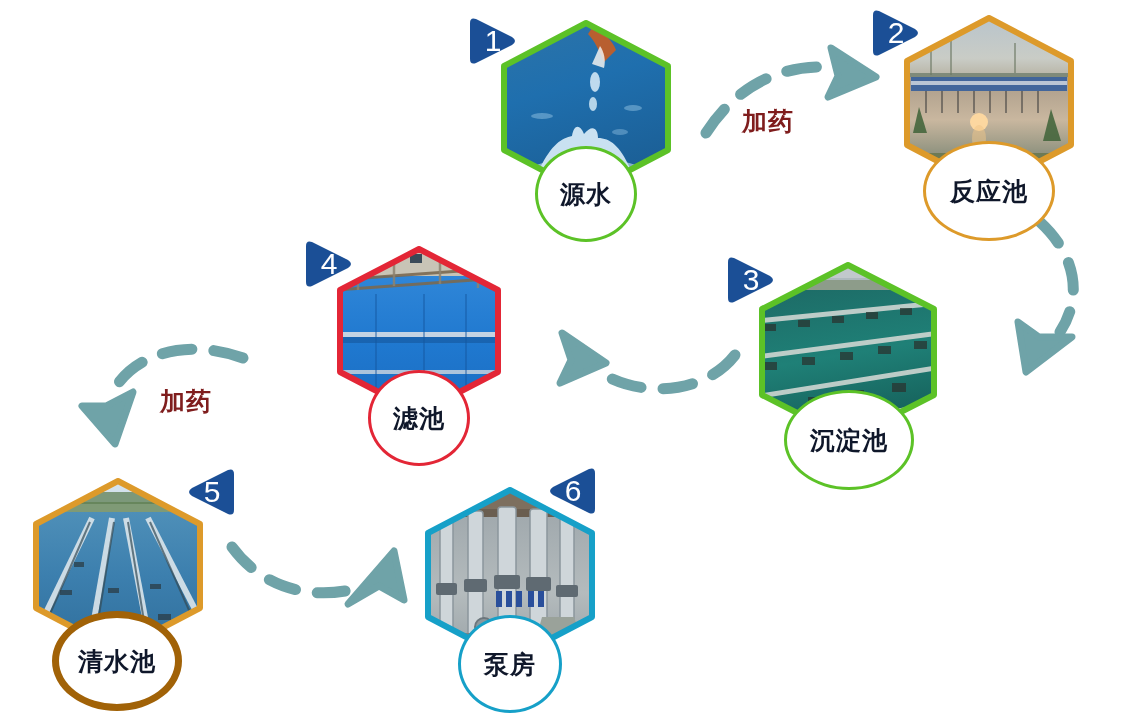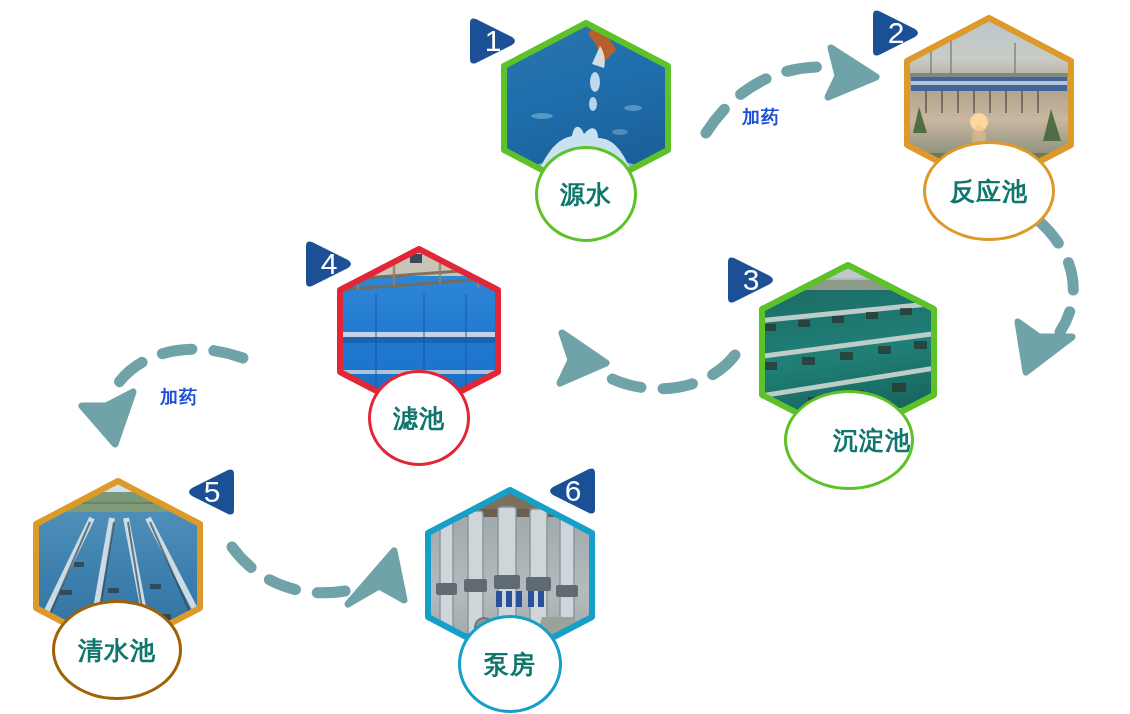--- a/index.html
+++ b/index.html
@@ -43,34 +43,34 @@
   
   .labelbubble{
     position:absolute;
     background:#ffffff;
     border-radius:50%;
     display:flex;align-items:center;justify-content:center;
     z-index:7;
     box-sizing:border-box;
   }
   .labelbubble span{
-    color:#0f766e;
+    color:#0f172a;
     font-size:25px;
     font-weight:bold;
     letter-spacing:1px;
     white-space:nowrap;
     font-family:"DejaVu Sans","Liberation Sans",sans-serif;
   }
 
   
   .arrowlabel{
     position:absolute;
     z-index:5;
-    color:#1d4ed8;
-    font-size:18px;
+    color:#7f1d1d;
+    font-size:25px;
     font-weight:bold;
     letter-spacing:1px;
     white-space:nowrap;
     font-family:"DejaVu Sans","Liberation Sans",sans-serif;
   }
 </style>
 </head>
 <body>
 
 <div id="stage">
@@ -249,21 +249,21 @@
       <polygon points="90,3 176,47 176,133 90,177 4,133 4,47" fill="none" stroke="#5cc227" stroke-width="6" stroke-linejoin="round"></polygon>
     </svg>
 
     <div class="badge" style="left:-32px;top:-8px;">
       <svg class="bshape" viewBox="0 0 56 52">
         <path d="M8,4 L44,22 Q50,26 44,30 L8,48 Q2,50 2,44 L2,8 Q2,2 8,4 Z" fill="#1b4f96"></path>
       </svg>
       <div class="bnum">3</div>
     </div>
 
-    <div class="labelbubble" style="left:26px;top:128px;width:130px;height:100px;border:3px solid #5cc227;justify-content:flex-end;">
+    <div class="labelbubble" style="left:26px;top:128px;width:130px;height:100px;border:3px solid #5cc227;">
       <span>沉淀池</span>
     </div>
   </div>
 
   <div class="node" style="left:336px;top:246px;width:166px;height:170px;">
     <svg class="hex" viewBox="0 0 166 170" preserveAspectRatio="none">
       <defs>
         <clipPath id="hexclip4">
           <polygon points="83,3 162,44 162,126 83,167 4,126 4,44"></polygon>
         </clipPath>
@@ -353,21 +353,21 @@
       <polygon points="86,3 168,46 168,130 86,173 4,130 4,46" fill="none" stroke="#dd9a2a" stroke-width="6" stroke-linejoin="round"></polygon>
     </svg>
 
     <div class="badge flip" style="left:148px;top:-12px;">
       <svg class="bshape" viewBox="0 0 56 52">
         <path d="M48,4 L12,22 Q6,26 12,30 L48,48 Q54,50 54,44 L54,8 Q54,2 48,4 Z" fill="#1b4f96"></path>
       </svg>
       <div class="bnum">5</div>
     </div>
 
-    <div class="labelbubble" style="left:20px;top:122px;width:130px;height:100px;border:3px solid #a16207;">
+    <div class="labelbubble" style="left:20px;top:133px;width:130px;height:100px;border:7px solid #a16207;">
       <span>清水池</span>
     </div>
   </div>
 
   <div class="node" style="left:424px;top:487px;width:172px;height:176px;">
     <svg class="hex" viewBox="0 0 172 176" preserveAspectRatio="none">
       <defs>
         <clipPath id="hexclip6">
           <polygon points="86,3 168,46 168,130 86,173 4,130 4,46"></polygon>
         </clipPath>

